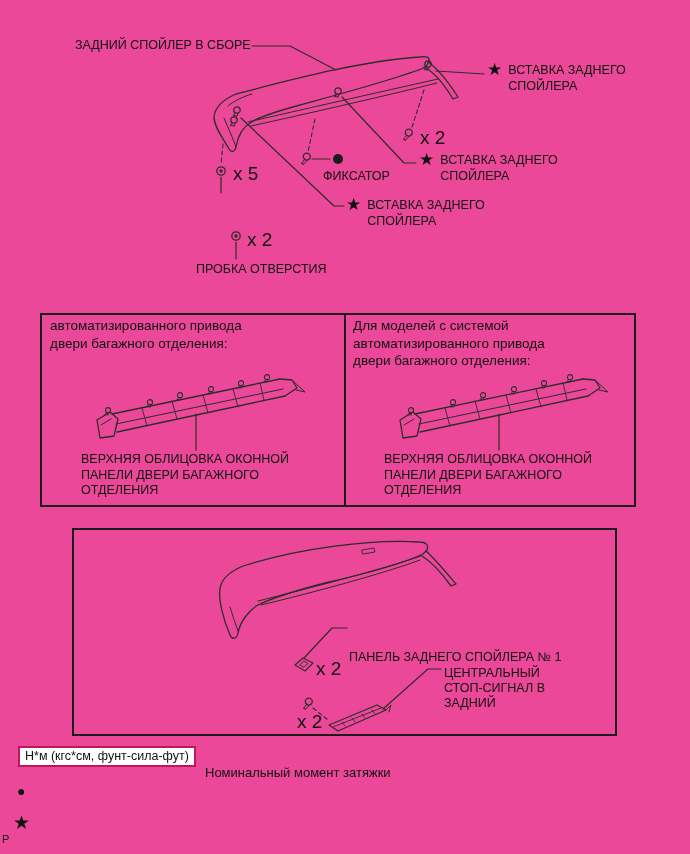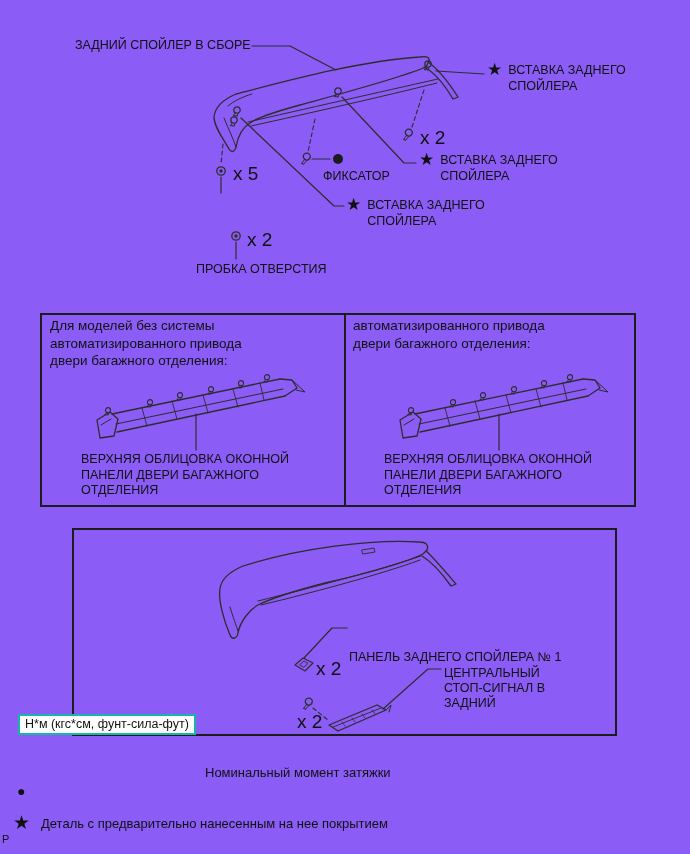--- a/index.html
+++ b/index.html
@@ -1,31 +1,31 @@
 <!DOCTYPE html>
 <html><head>
 <meta charset="utf-8">
 <style>
   html,body{margin:0;padding:0;background:#ffffff;}
-  #page{position:relative;width:690px;height:854px;background:#8b5cf6;overflow:hidden;
+  #page{position:relative;width:690px;height:854px;background:#ec4899;overflow:hidden;
         font-family:"Liberation Sans",sans-serif;color:#111;}
   svg.linework{position:absolute;left:0;top:0;width:690px;height:854px;}
   .lbl{position:absolute;font-size:12.5px;line-height:16px;white-space:nowrap;color:#111;}
   .lbl .ln{display:block;}
   .starlbl{position:absolute;display:flex;gap:6px;align-items:flex-start;}
   .star-sym{font-size:17px;line-height:16px;color:#111;}
   .qty{position:absolute;font-size:19px;color:#111;white-space:nowrap;}
   .torque-box{position:absolute;left:157px;top:193px;border:2px solid #1c1c1c;
               padding:2px 5px;font-size:11.5px;font-weight:bold;line-height:14px;background:#fff;}
   .variant-outer{position:absolute;left:40px;top:313px;width:592px;height:190px;border:2px solid #1c1c1c;}
   .variant-divider{position:absolute;left:302px;top:0;width:2px;height:100%;background:#1c1c1c;}
   .variant-title{position:absolute;font-size:13.5px;line-height:17.5px;}
   .part-lbl{position:absolute;font-size:12.5px;line-height:15.5px;}
   .bottom-box{position:absolute;left:72px;top:528px;width:541px;height:204px;border:2px solid #1c1c1c;}
-  .legend-torque-box{position:absolute;left:18px;top:714px;border:2px solid #14b8a6;
+  .legend-torque-box{position:absolute;left:18px;top:746px;border:2px solid #be185d;
                      padding:1px 5px 2px 5px;font-size:12.5px;background:#fff;}
   .legend-text{position:absolute;font-size:13px;white-space:nowrap;}
   .legend-sym{position:absolute;color:#111;}
   .page-mark{position:absolute;left:2px;top:833px;font-size:11px;}
 </style>
 </head>
 <body>
 
 <div id="page">
 
@@ -165,25 +165,25 @@
   <div class="qty" style="left:233px;top:163px;text-align:right;">x 5</div>
   <div class="qty" style="left:247px;top:229px;">x 2</div>
 
 
   <div class="lbl" style="left:196px;top:261px;">ПРОБКА ОТВЕРСТИЯ</div>
 
   <div class="variant-outer">
     <div class="variant-divider"></div>
   </div>
   <div class="variant-title" style="left:50px;top:317px;">
-    <span class="ln" style="display:block;">Для моделей без системы</span>
     <span class="ln" style="display:block;">автоматизированного привода</span>
     <span class="ln" style="display:block;">двери багажного отделения:</span>
   </div>
   <div class="variant-title" style="left:353px;top:317px;">
+    <span class="ln" style="display:block;">Для моделей с системой</span>
     <span class="ln" style="display:block;">автоматизированного привода</span>
     <span class="ln" style="display:block;">двери багажного отделения:</span>
   </div>
   <div class="part-lbl" style="left:81px;top:452px;">
     <span class="ln" style="display:block;">ВЕРХНЯЯ ОБЛИЦОВКА ОКОННОЙ</span>
     <span class="ln" style="display:block;">ПАНЕЛИ ДВЕРИ БАГАЖНОГО</span>
     <span class="ln" style="display:block;">ОТДЕЛЕНИЯ</span>
   </div>
   <div class="part-lbl" style="left:384px;top:452px;">
     <span class="ln" style="display:block;">ВЕРХНЯЯ ОБЛИЦОВКА ОКОННОЙ</span>
@@ -200,16 +200,15 @@
     <span class="ln">ЗАДНИЙ</span>
   </div>
   <div class="qty" style="left:297px;top:711px;">x 2</div>
 
   <div class="legend-torque-box">Н*м (кгс*см, фунт-сила-фут)</div>
   <div class="legend-text" style="left:205px;top:749px;margin-top:16px;">Номинальный момент затяжки</div>
 
   <div class="legend-sym" style="left:17px;top:783px;font-size:14px;">●</div>
 
   <div class="legend-sym" style="left:13px;top:811px;font-size:19px;">★</div>
-  <div class="legend-text" style="left:41px;top:816px;">Деталь с предварительно нанесенным на нее покрытием</div>
 
   <div class="page-mark">P</div>
 </div>
 
 </body></html>

